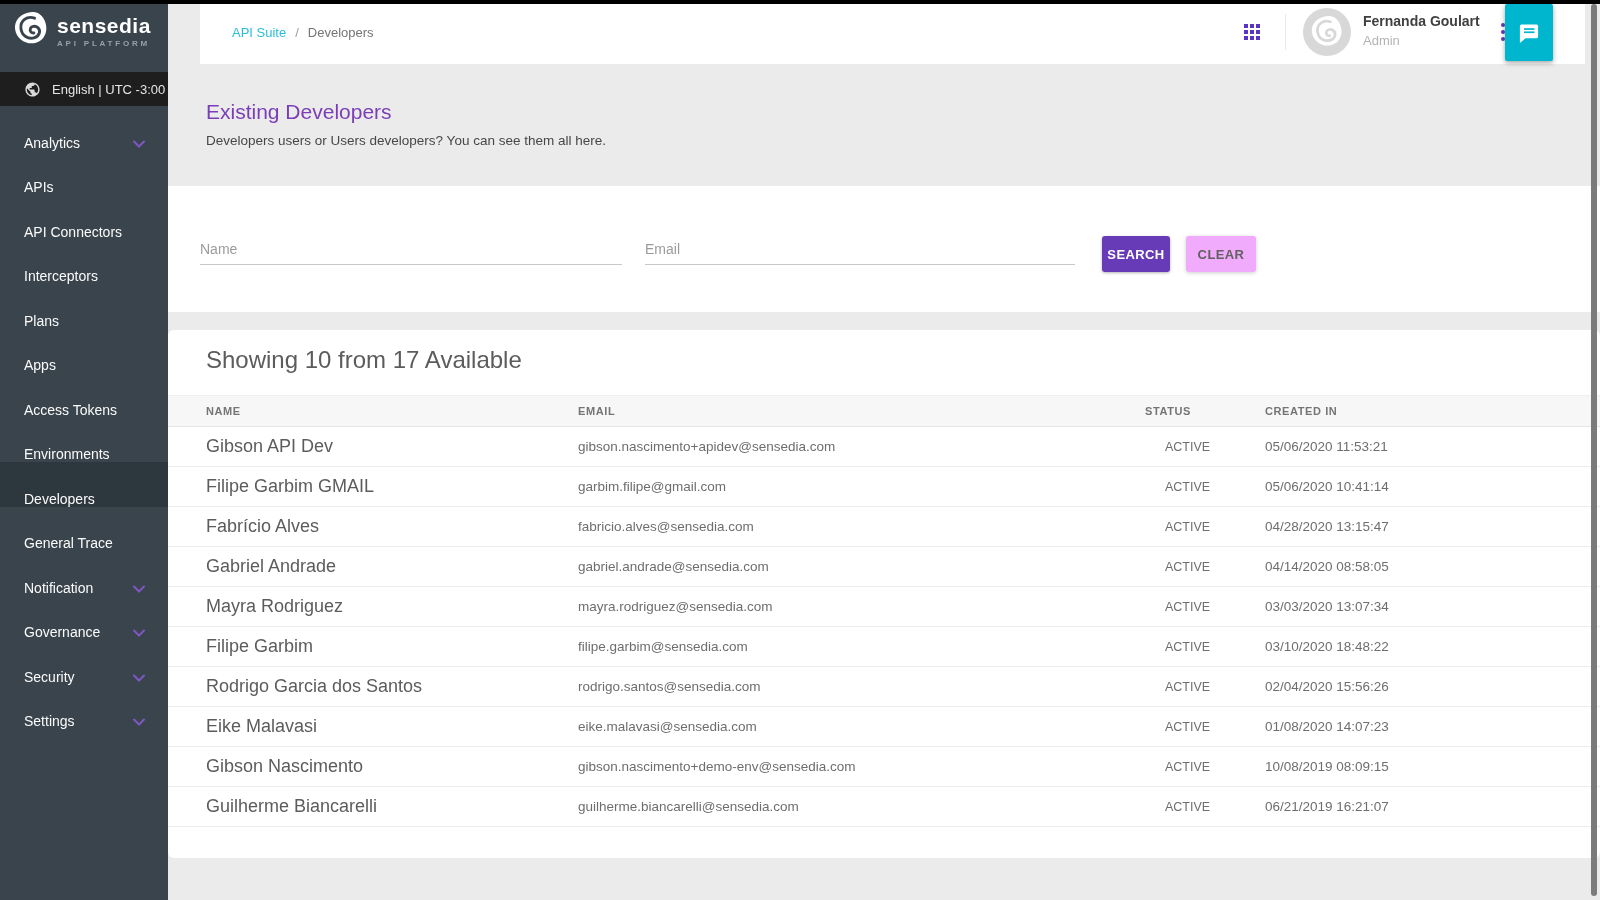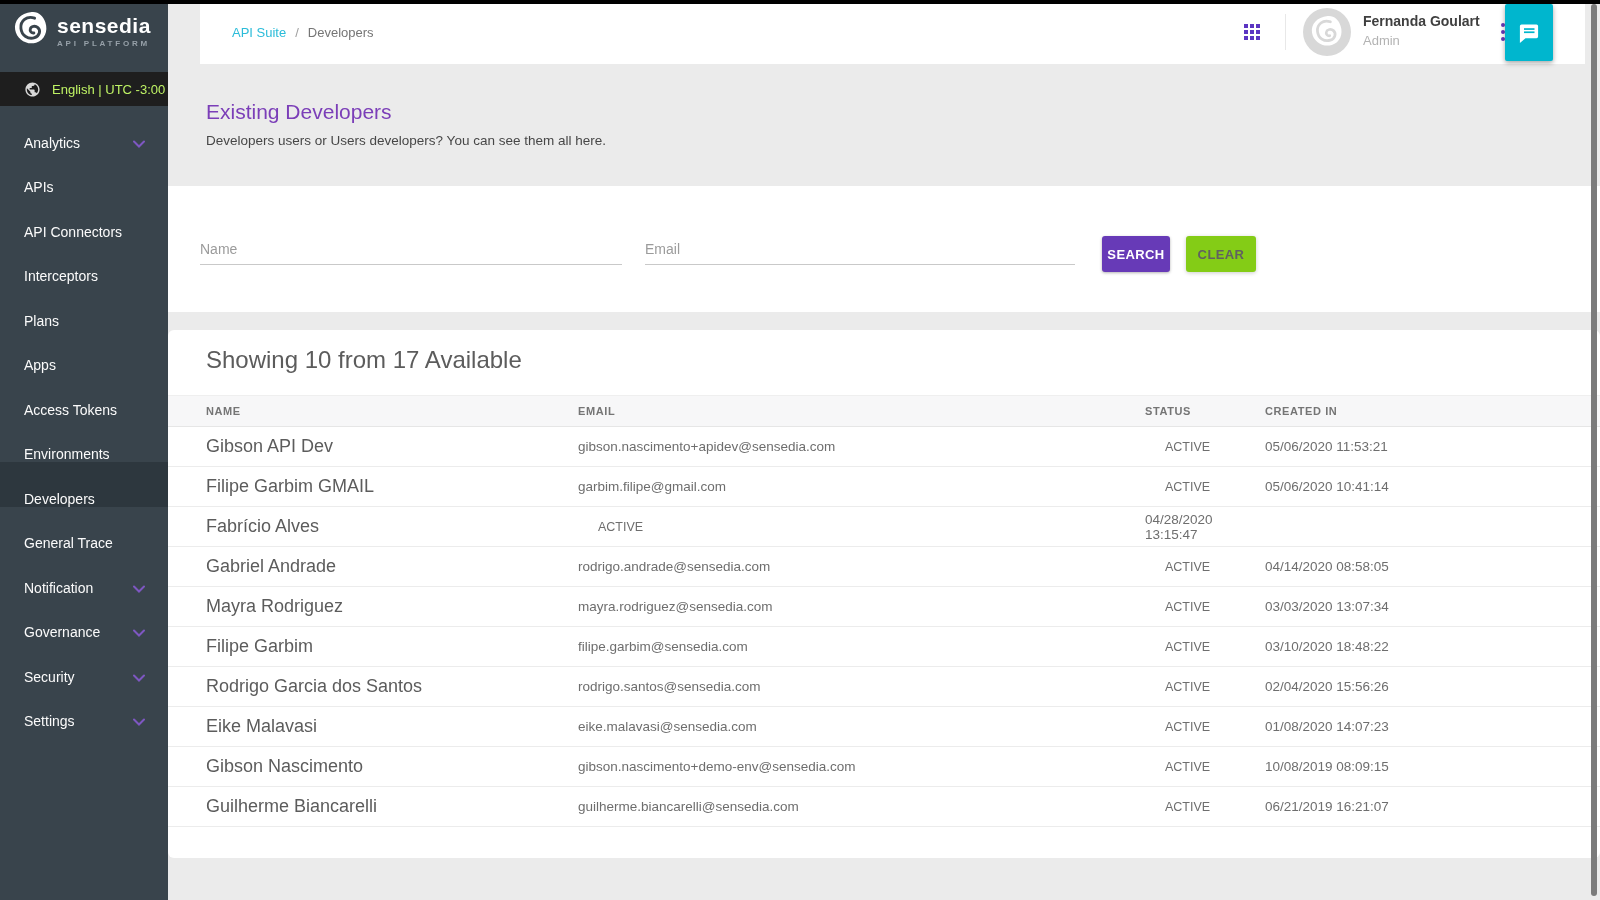--- a/index.html
+++ b/index.html
@@ -15,21 +15,21 @@
     --brand-cyan:#00b6ce; --chevron-purple:#7e57c2;
   }
   .top-strip{position:absolute;left:0;top:0;width:1600px;height:4px;background:#000;z-index:60;}
 
   
   .sidebar{position:absolute;left:0;top:0;width:168px;height:900px;background:var(--sidebar-bg);z-index:20;}
   .logo{height:62px;display:flex;align-items:center;padding-left:13px;gap:8px;}
   .logo-name{font-size:21px;color:#fff;font-weight:700;letter-spacing:.5px;line-height:1;}
   .logo-tagline{font-size:8px;color:#96a0a8;letter-spacing:2.8px;margin-top:3px;font-weight:700;}
   .langbar{position:absolute;left:0;top:72px;width:168px;height:34px;background:var(--langbar-bg);
-    display:flex;align-items:center;padding-left:24px;gap:11px;color:#bef264;font-size:13px;}
+    display:flex;align-items:center;padding-left:24px;gap:11px;color:#e5e5e5;font-size:13px;}
   .nav{position:absolute;top:106px;left:0;width:168px;}
   .nav-item{height:44.5px;display:flex;align-items:flex-end;justify-content:space-between;
     padding:0 23px 0 24px;color:#fbfbfb;font-size:14px;cursor:pointer;}
   .nav-item.selected{background:var(--sidebar-selected);}
   .chev{flex:0 0 auto;margin-left:6px;display:none;}
   .nav-item.expandable .chev{display:block;}
 
   
   .main{position:absolute;left:168px;top:0;width:1432px;height:900px;}
   .topbar{position:absolute;top:0;left:0;width:1385px;height:64px;background:#fff;margin-left:32px;}
@@ -56,21 +56,21 @@
 
   .field{position:absolute;top:48px;}
   .field-name{left:32px;width:422px;}
   .field-email{left:477px;width:430px;}
   .field input{width:100%;border:none;border-bottom:1px solid #c9c9c9;background:transparent;
     font-family:"Liberation Sans",sans-serif;font-size:14px;color:#424242;padding:7px 0;outline:none;}
   .field input::placeholder{color:#9b9b9b;}
   .btn{position:absolute;top:50px;height:36px;border:none;border-radius:3px;cursor:pointer;
     font-family:"Liberation Sans",sans-serif;font-size:13px;font-weight:700;letter-spacing:.4px;}
   .btn-search{left:934px;width:68px;background:var(--accent-purple);color:#fff;box-shadow:0 1px 3px rgba(0,0,0,.3);}
-  .btn-clear{left:1018px;width:70px;background:#84cc16;color:#616161;box-shadow:0 1px 4px rgba(0,0,0,.2);text-align:center;}
+  .btn-clear{left:1018px;width:70px;background:#f0abfc;color:#616161;box-shadow:0 1px 4px rgba(0,0,0,.2);text-align:center;}
 
   .summary{position:absolute;left:38px;top:16px;font-size:24px;color:#5c5c5c;}
   .thead{position:absolute;top:65px;left:0;width:1432px;height:32px;background:#f7f7f8;
     border-top:1px solid #efefef;border-bottom:1px solid #e6e6e6;
     display:grid;grid-template-columns:372px 567px 120px auto;align-items:center;padding-left:38px;}
   .th{font-size:11px;font-weight:700;color:#757575;letter-spacing:.6px;}
   .tbody{position:absolute;top:97px;left:0;width:1432px;}
   .trow{height:40px;display:grid;grid-template-columns:372px 567px 120px auto;align-items:center;
     padding-left:38px;border-bottom:1px solid #ececec;background:#fff;cursor:pointer;}
   .td-name{font-size:18px;color:#5c5c5c;}
@@ -257,26 +257,27 @@
           <div class="td-created">05/06/2020 11:53:21</div>
         </div>
         <div class="trow">
           <div class="td-name">Filipe Garbim GMAIL</div>
           <div class="td-email">garbim.filipe@gmail.com</div>
           <div class="td-status">ACTIVE</div>
           <div class="td-created">05/06/2020 10:41:14</div>
         </div>
         <div class="trow">
           <div class="td-name">Fabrício Alves</div>
+          <div class="td-email">fabricio.alves@sensedia.com</div>
           <div class="td-status">ACTIVE</div>
           <div class="td-created">04/28/2020 13:15:47</div>
         </div>
         <div class="trow">
           <div class="td-name">Gabriel Andrade</div>
-          <div class="td-email">rodrigo.andrade@sensedia.com</div>
+          <div class="td-email">gabriel.andrade@sensedia.com</div>
           <div class="td-status">ACTIVE</div>
           <div class="td-created">04/14/2020 08:58:05</div>
         </div>
         <div class="trow">
           <div class="td-name">Mayra Rodriguez</div>
           <div class="td-email">mayra.rodriguez@sensedia.com</div>
           <div class="td-status">ACTIVE</div>
           <div class="td-created">03/03/2020 13:07:34</div>
         </div>
         <div class="trow">

